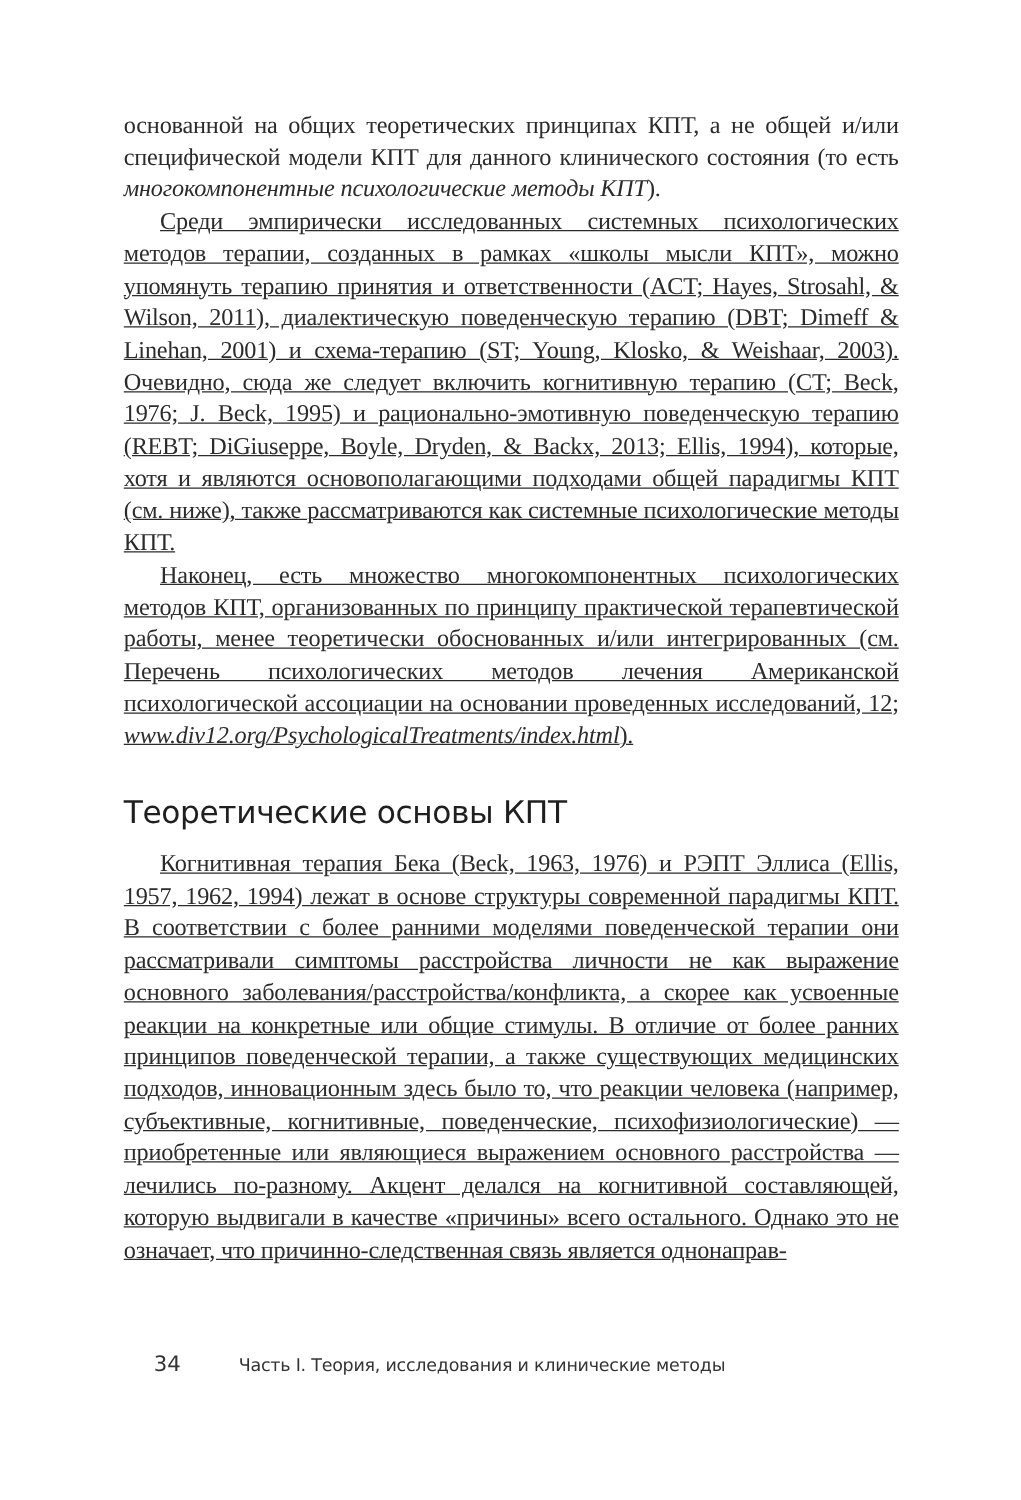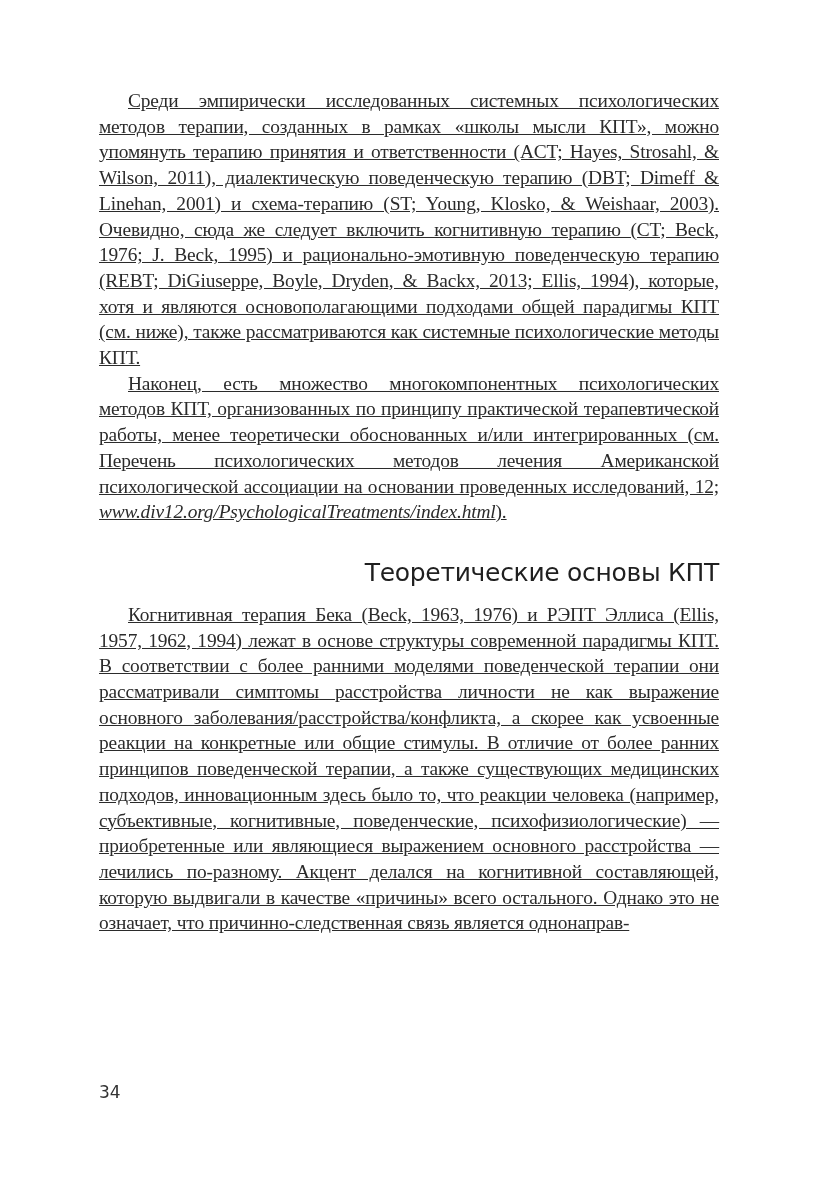--- a/index.html
+++ b/index.html
@@ -33,61 +33,66 @@
       text-indent: 29px;
       text-decoration: underline;
     }
     .para em {
       font-style: italic;
     }
     .heading {
       font-family: "DejaVu Sans", "Liberation Sans", sans-serif;
       font-size: 25px;
       font-weight: normal;
-      text-align: right;
+      text-align: left;
       margin: 32px 0 13px 0;
       line-height: 32px;
       color: #1f1f1f;
       letter-spacing: -0.3px;
     }
     .footer {
       position: absolute;
       left: 99px;
       top: 1082px;
       font-family: "DejaVu Sans", "Liberation Sans", sans-serif;
       color: #333333;
       display: flex;
       align-items: baseline;
     }
     .footer .page-num {
       font-size: 17px;
       width: 68px;
+      margin-left: 24px;
     }
     .footer .running-title {
       font-size: 14px;
       letter-spacing: -0.2px;
     }
   </style>
 </head>
 <body>
 
 <div class="page">
   <div>
+    <p class="para">
+      <span>основанной на общих теоретических принципах КПТ, а не общей и/или специфической модели КПТ для данного клинического со­стояния (то есть </span><em>многокомпонентные психологические методы КПТ</em><span>).</span>
+    </p>
     <p class="para indent">
       <span>Среди эмпирически исследованных системных психологических методов терапии, созданных в рамках «школы мысли КПТ», мож­но упомянуть терапию принятия и ответственности (ACT; Hayes, Strosahl, &amp; Wilson, 2011), диалектическую поведенческую терапию (DBT; Dimeff &amp; Linehan, 2001) и схема-терапию (ST; Young, Klosko, &amp; Weishaar, 2003). Очевидно, сюда же следует включить когнитивную терапию (CT; Beck, 1976; J. Beck, 1995) и рационально-эмотивную поведенческую терапию (REBT; DiGiuseppe, Boyle, Dryden, &amp; Backx, 2013; Ellis, 1994), которые, хотя и являются основополагающими подходами общей парадигмы КПТ (см. ниже), также рассматрива­ются как системные психологические методы КПТ.</span>
     </p>
     <p class="para indent">
       <span>Наконец, есть множество многокомпонентных психологических методов КПТ, организованных по принципу практической терапев­тической работы, менее теоретически обоснованных и/или инте­грированных (см. Перечень психологических методов лечения Аме­риканской психологической ассоциации на основании проведенных исследований, 12; </span><em>www.div12.org/PsychologicalTreatments/index.html</em><span>).</span>
     </p>
   </div>
 
   <h2 class="heading">Теоретические основы КПТ</h2>
 
   <div>
     <p class="para indent">
       <span>Когнитивная терапия Бека (Beck, 1963, 1976) и РЭПТ Эллиса (Ellis, 1957, 1962, 1994) лежат в основе структуры современной пара­дигмы КПТ. В соответствии с более ранними моделями поведенче­ской терапии они рассматривали симптомы расстройства личности не как выражение основного заболевания/расстройства/конфликта, а скорее как усвоенные реакции на конкретные или общие стимулы. В отличие от более ранних принципов поведенческой терапии, а так­же существующих медицинских подходов, инновационным здесь было то, что реакции человека (например, субъективные, когни­тивные, поведенческие, психофизиологические) — приобретенные или являющиеся выражением основного расстройства — лечились по-разному. Акцент делался на когнитивной составляющей, которую выдвигали в качестве «причины» всего остального. Однако это не означает, что причинно-следственная связь является однонаправ-</span>
     </p>
   </div>
 </div>
 
 <div class="footer">
   <span class="page-num">34</span>
+  <span class="running-title">Часть I. Теория, исследования и клинические методы</span>
 </div>
 
 </body></html>

